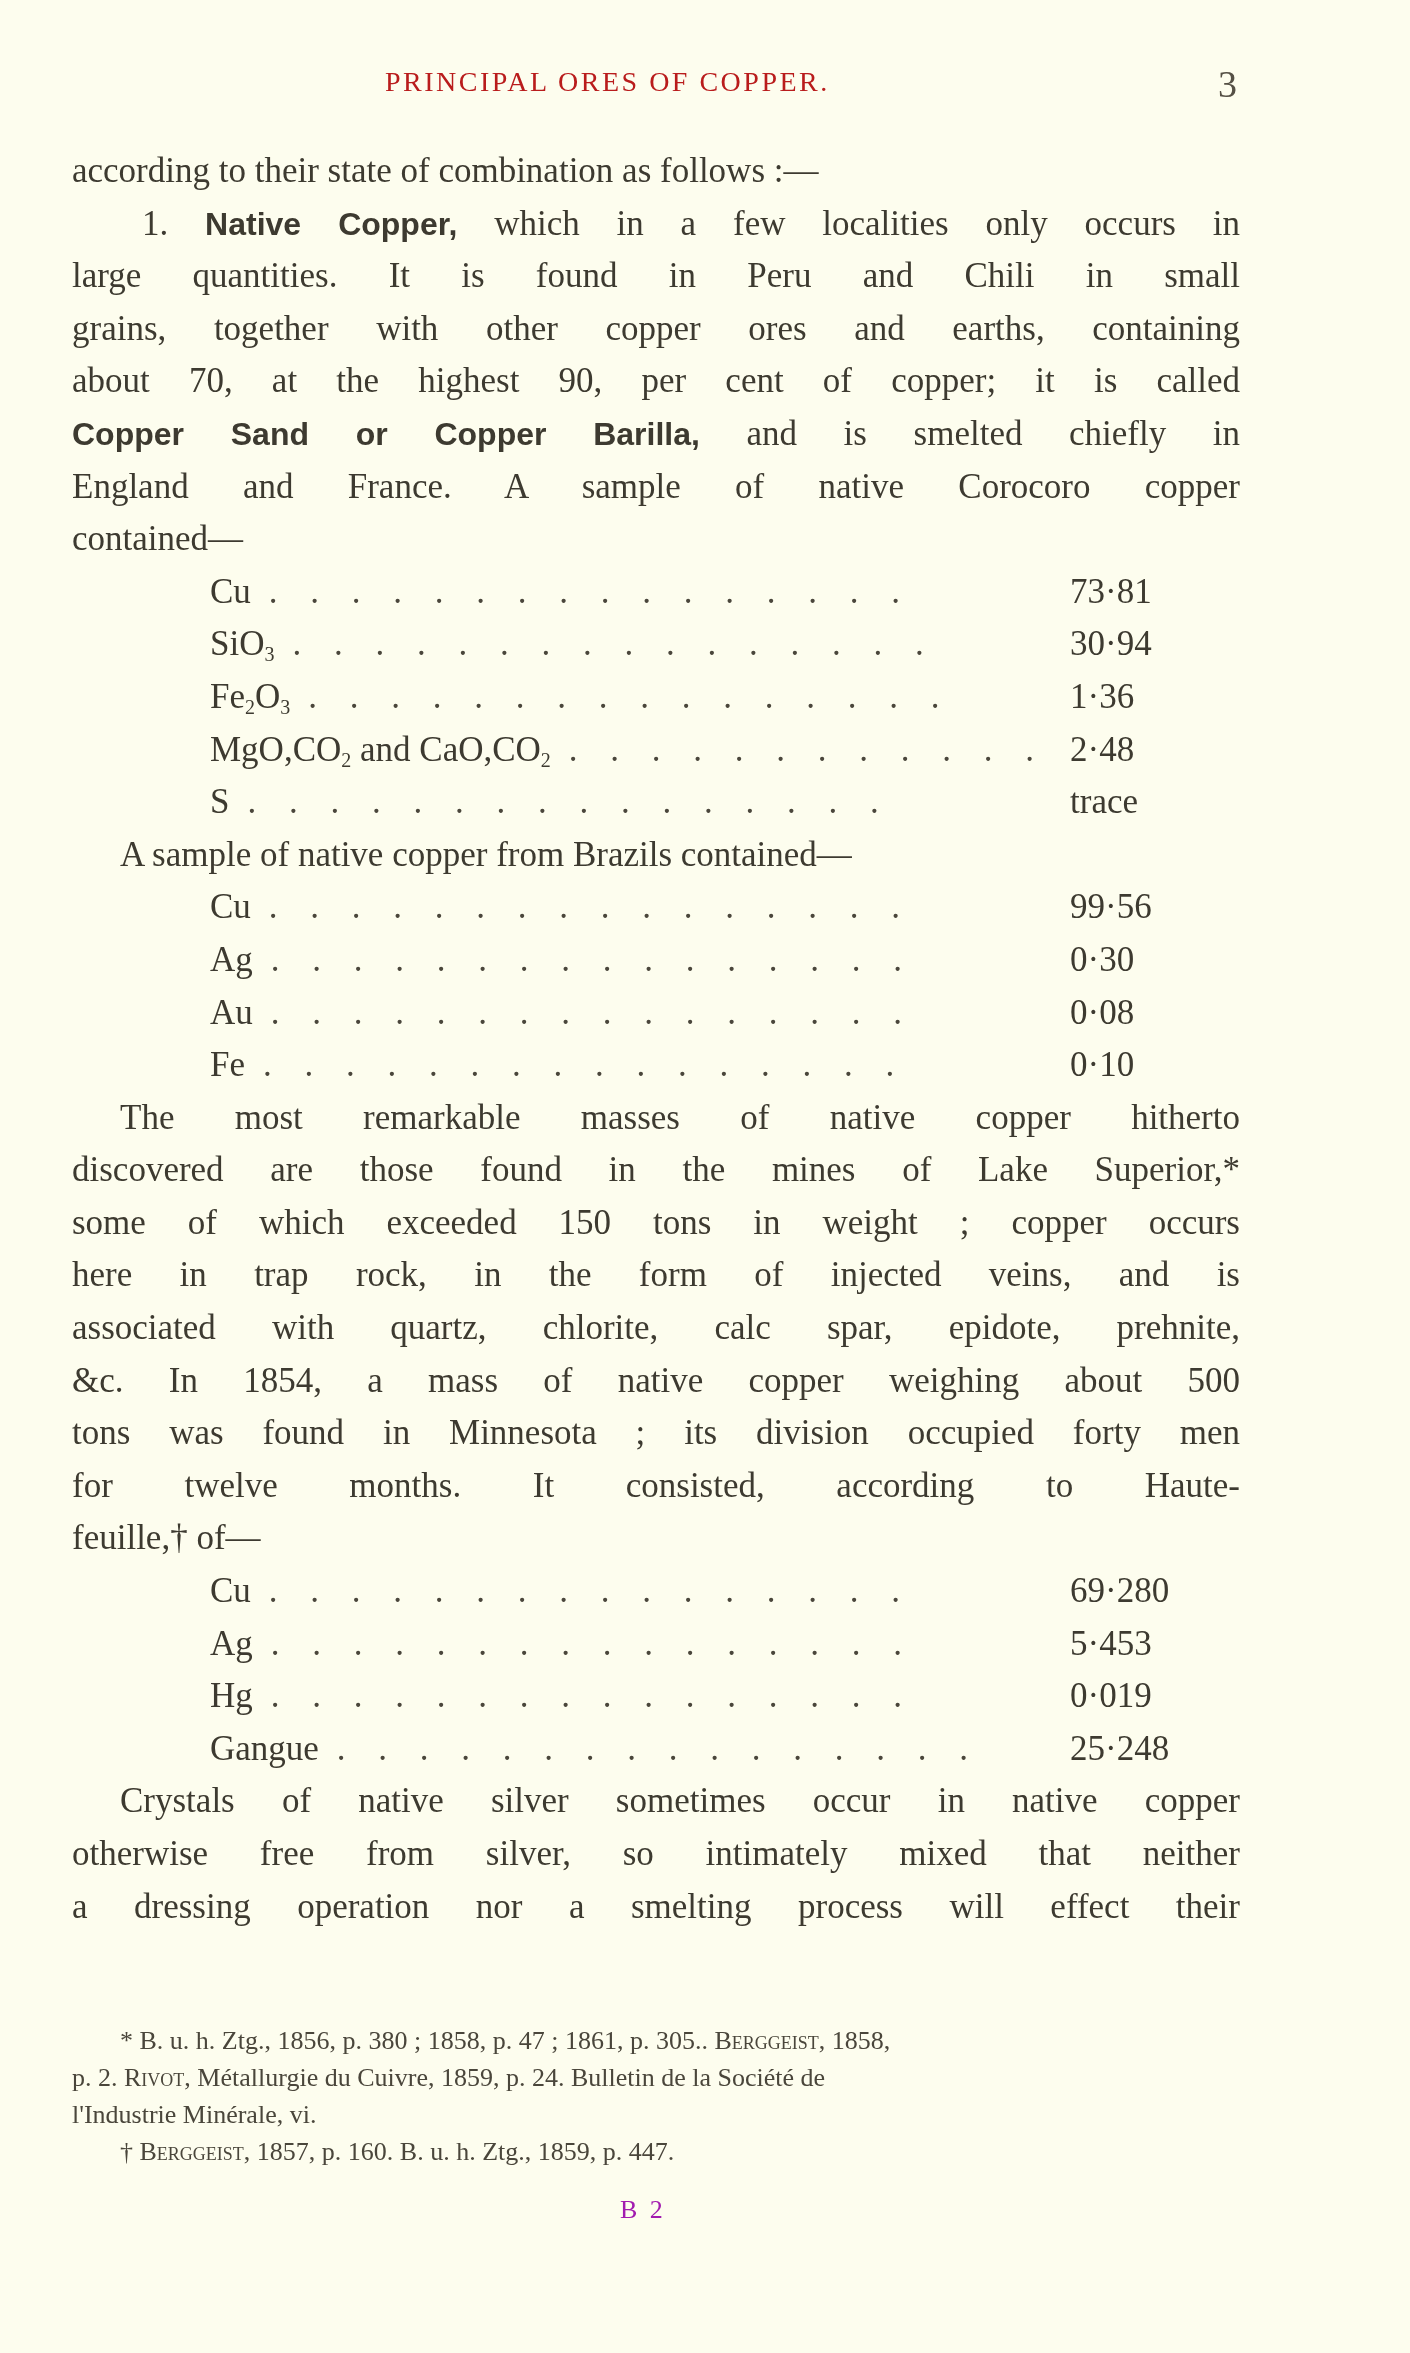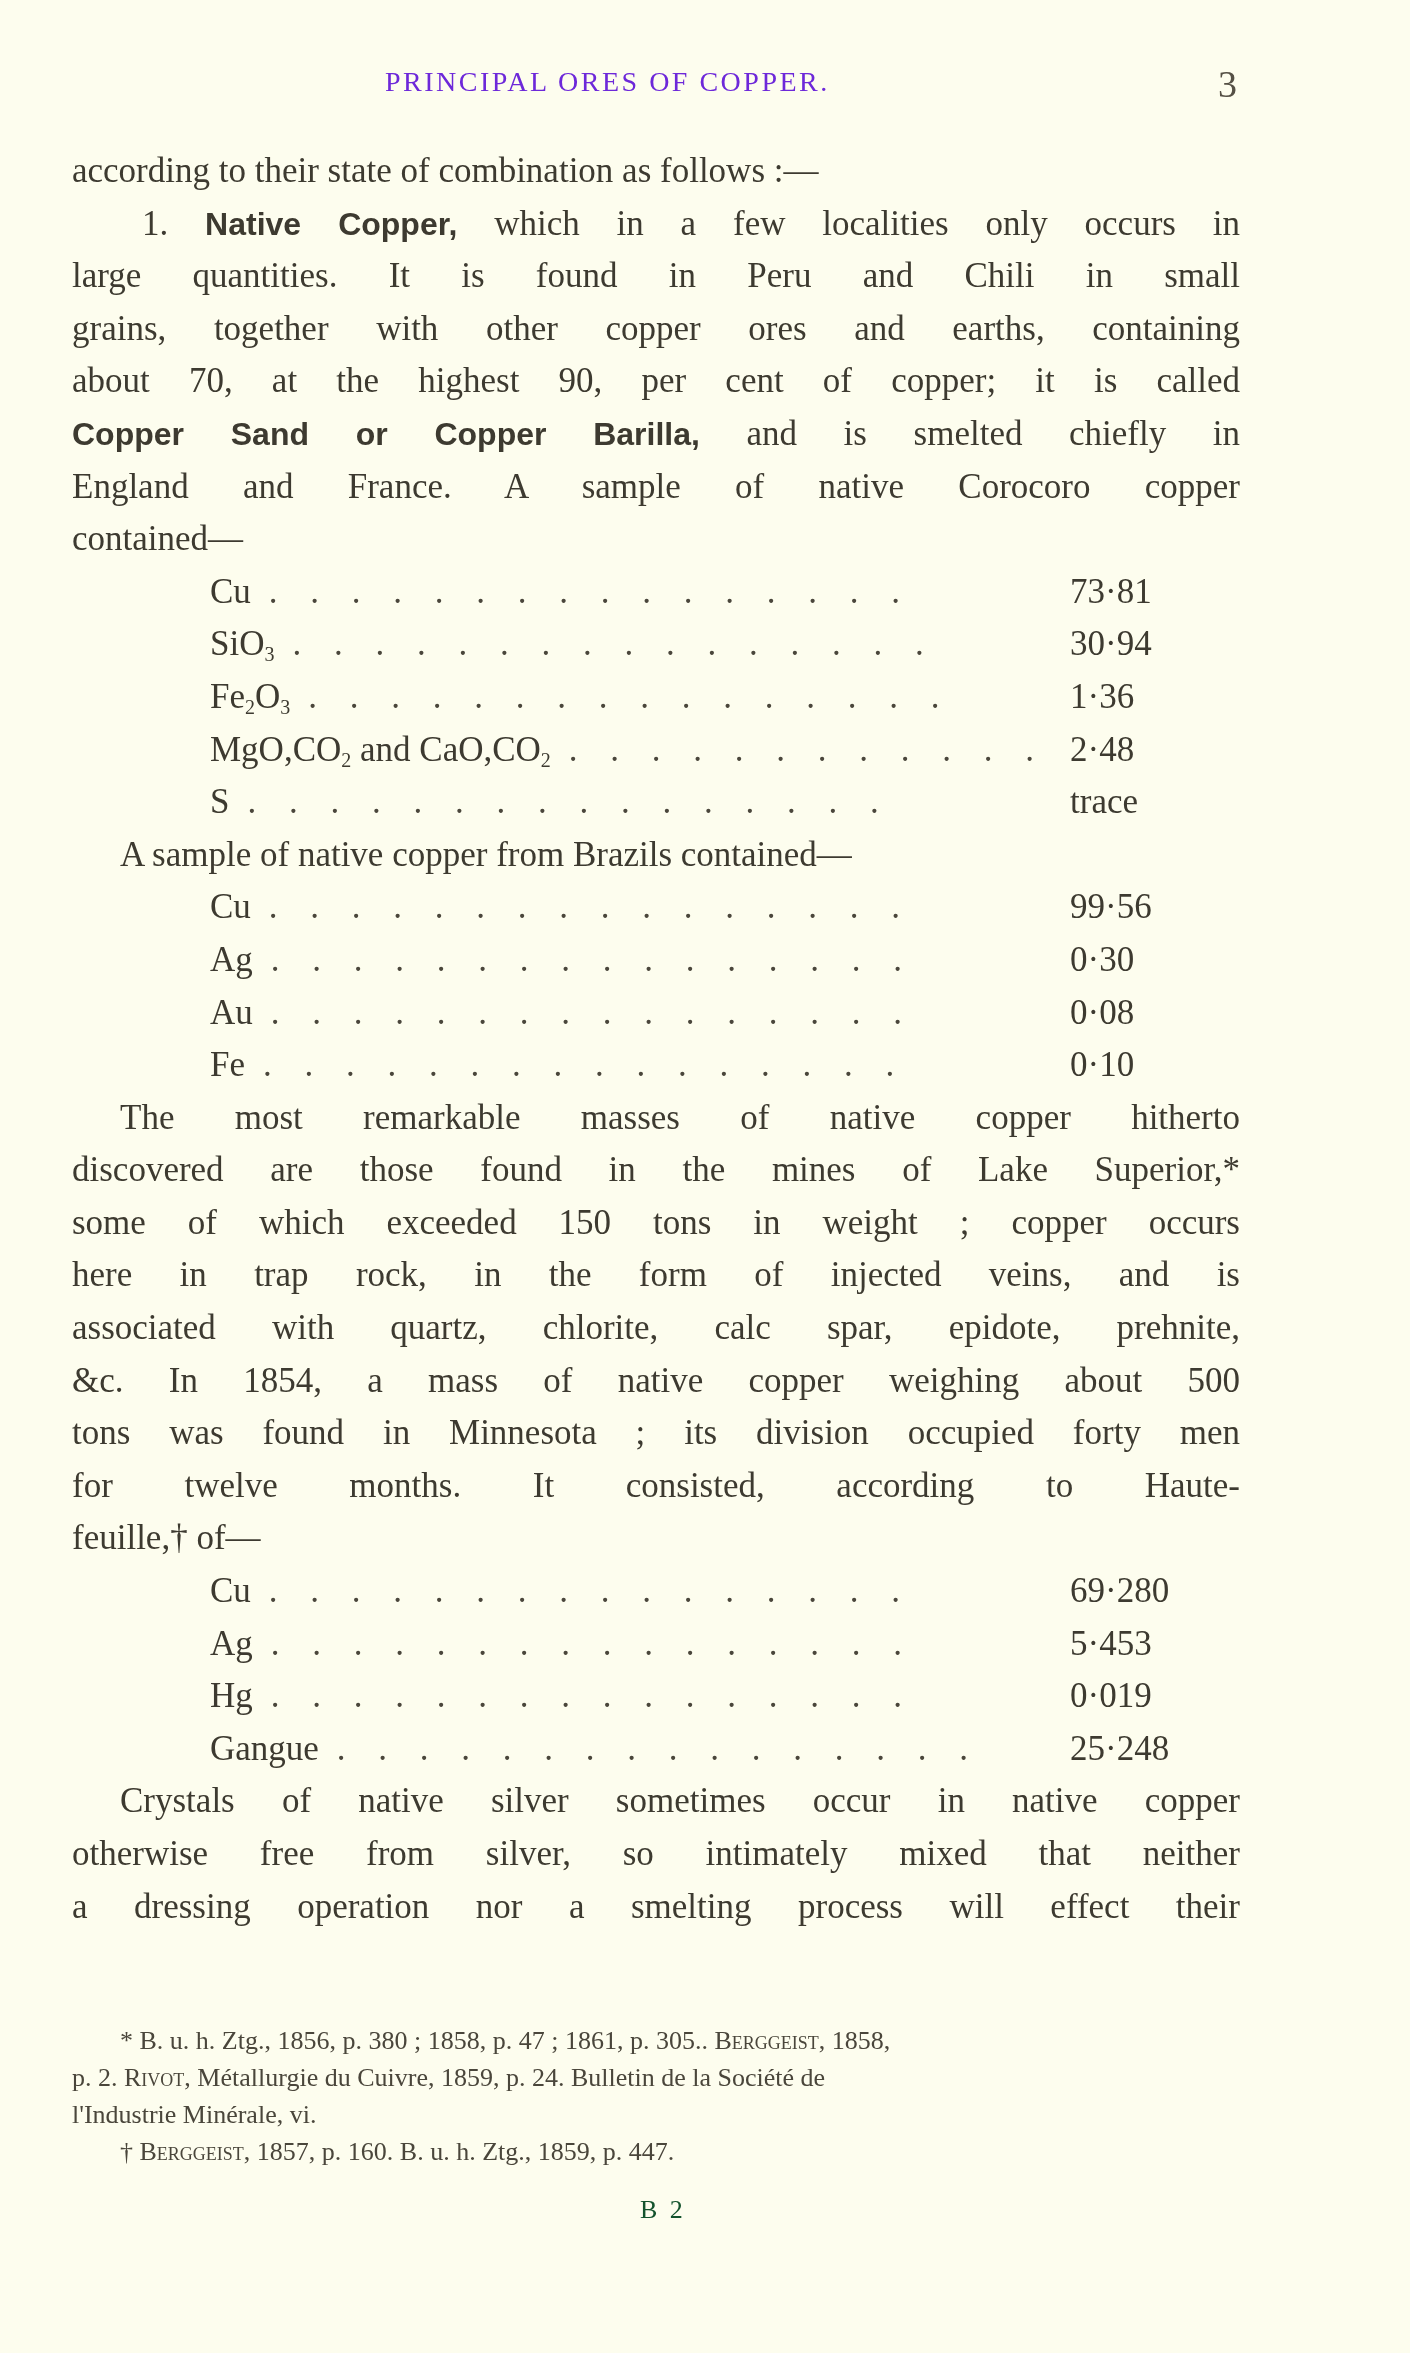--- a/index.html
+++ b/index.html
@@ -10,21 +10,21 @@
     font-family: "Liberation Serif", "DejaVu Serif", serif;
     position: relative;
     overflow: hidden;
   }
   .running-head {
     position: absolute; top: 62px; left: 0; width: 1410px; height: 40px;
   }
   .running-head .title {
     position: absolute; left: 385px; top: 4px;
     font-size: 28px; letter-spacing: 2.5px;
-    color: #6d28d9;
+    color: #b91c1c;
   }
   .running-head .folio {
     position: absolute; left: 1218px; top: 0;
     font-size: 38px; color: #555045;
   }
   .body-text {
     position: absolute; left: 72px; top: 145px; width: 1168px;
     font-size: 35px; line-height: 52.6px;
   }
   .line { display: block; white-space: nowrap; height: 52.6px; text-align: justify; text-align-last: justify; }
@@ -42,22 +42,22 @@
   }
   .table-row .value { flex: 0 0 auto; width: 120px; text-align: left; }
   sub { font-size: 20px; vertical-align: -6px; line-height: 0; }
   .footnotes {
     position: absolute; left: 72px; top: 2022px; width: 1168px;
     font-size: 26px; line-height: 37px; color: #4a463b;
   }
   .footnotes .fn-line { display: block; white-space: nowrap; }
   .sc { font-variant: small-caps; }
   .signature {
-    position: absolute; left: 640px; top: 2195px;
-    font-size: 26px; letter-spacing: 3px; color: #14532d;
+    position: absolute; left: 620px; top: 2195px;
+    font-size: 26px; letter-spacing: 3px; color: #a21caf;
   }
 </style>
 </head>
 <body>
 
 <div class="running-head">
   <span class="title">PRINCIPAL ORES OF COPPER.</span>
   <span class="folio">3</span>
 </div>
 

